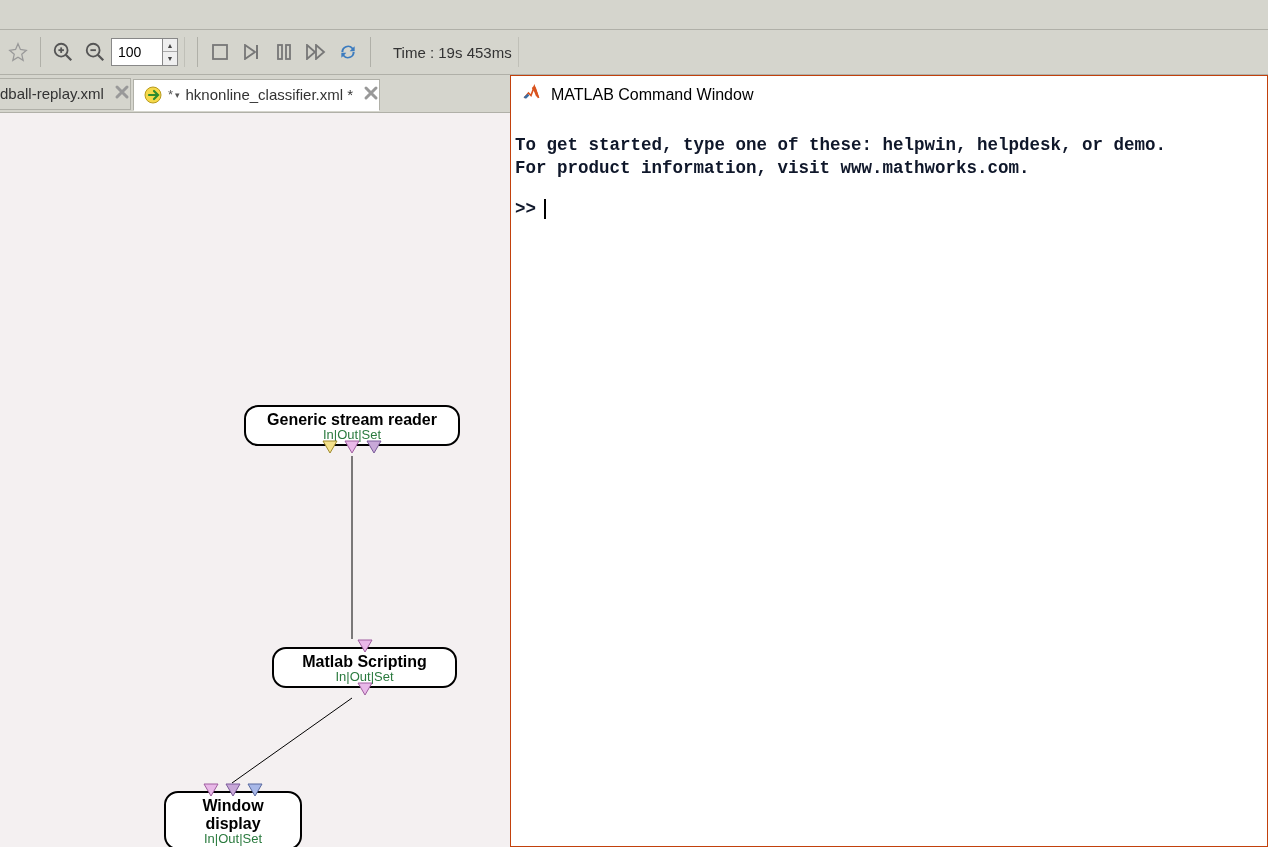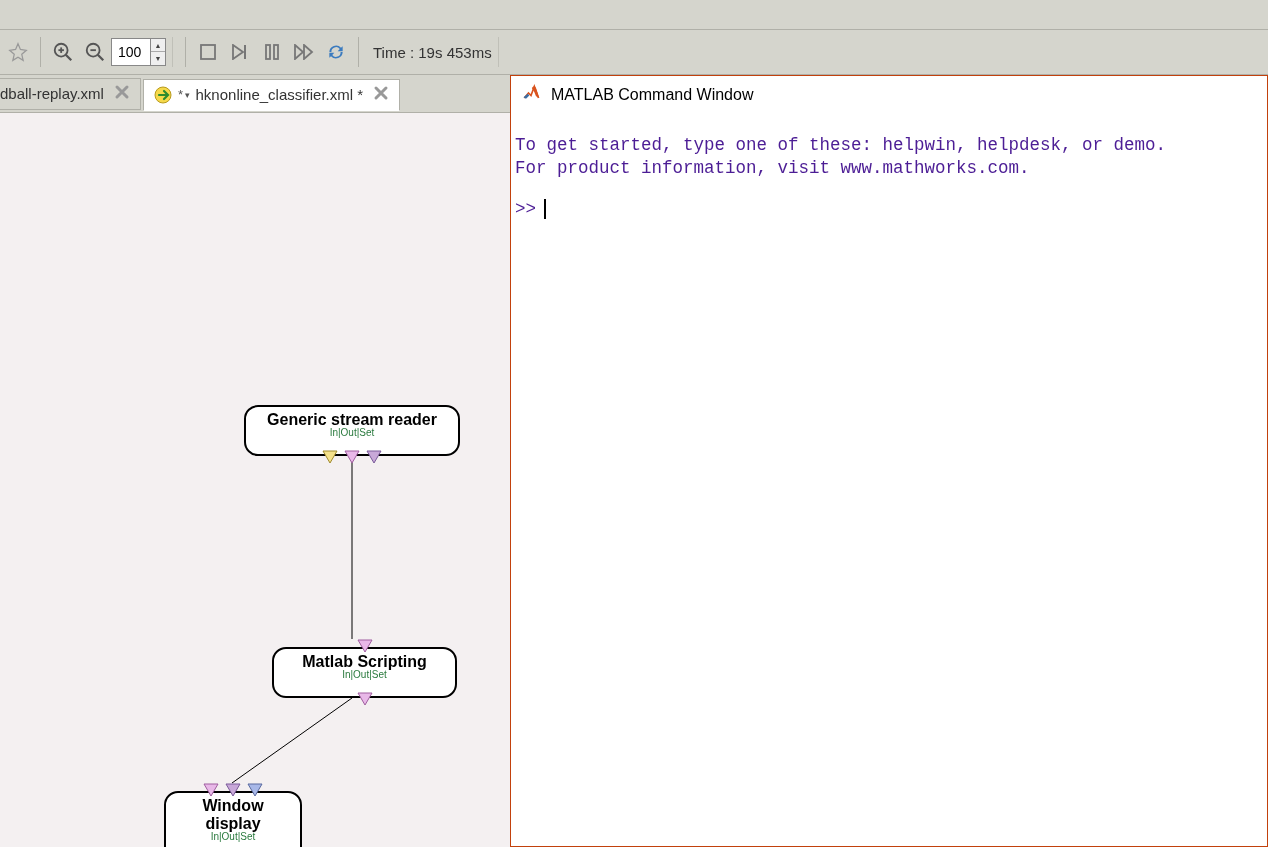--- a/index.html
+++ b/index.html
@@ -3,43 +3,43 @@
 <meta charset="utf-8">
 <style>
   * { box-sizing: border-box; margin: 0; padding: 0; }
   html, body { width: 1268px; height: 847px; overflow: hidden; font-family: "Segoe UI", Tahoma, sans-serif; font-size: 13px; background: #d5d5cd; }
   .root { width: 1268px; height: 847px; position: relative; }
   .spacer-top { height: 30px; background: #d5d5cd; border-bottom: 1px solid #b0b0a8; }
   .toolbar { height: 45px; background: #d5d5cd; display: flex; align-items: center; padding: 0 2px; border-bottom: 1px solid #b0b0a8; }
   .tb-btn { width: 30px; height: 30px; display: inline-flex; align-items: center; justify-content: center; margin: 0 1px; border: 1px solid transparent; border-radius: 2px; cursor: pointer; }
   .tb-sep { width: 1px; height: 30px; background: #b0b0a8; margin: 0 6px; }
   .tb-sep.faint { background: #c0c0b8; }
-  .zoom-input { width: 40px; height: 28px; padding: 2px 6px; border: 1px solid #888; font-size: 14px; background: #fff; }
+  .zoom-input { width: 52px; height: 28px; padding: 2px 6px; border: 1px solid #888; font-size: 14px; background: #fff; }
   .spinner { display: inline-flex; flex-direction: column; height: 28px; border: 1px solid #888; border-left: none; background: #efefef; }
   .spinner span { width: 14px; height: 13px; display: flex; align-items: center; justify-content: center; font-size: 7px; color: #444; cursor: pointer; }
   .spinner span:first-child { border-bottom: 1px solid #aaa; }
-  .time-label { margin-left: 8px; color: #333; font-size: 15px; }
+  .time-label { margin-left: 16px; color: #333; font-size: 15px; }
   .tabstrip { height: 38px; background: #d5d5cd; display: flex; align-items: center; border-bottom: 1px solid #b0b0a8; }
-  .tab { height: 32px; display: flex; align-items: center; padding: 0 10px 0 10px; border: 1px solid #b0b0a8; margin-right: 2px; font-size: 15px; color: #333; cursor: pointer; background: #d5d5cd; }
+  .tab { height: 32px; display: flex; align-items: center; padding: 0 0 0 10px; border: 1px solid #b0b0a8; margin-right: 2px; font-size: 15px; color: #333; cursor: pointer; background: #d5d5cd; }
   .tab.inactive { background: #d5d5cd; border-bottom: 1px solid #b0b0a8; }
   .tab.active { background: #fff; border-bottom: 1px solid #fff; position: relative; top: 1px; }
   .tab .close-x { margin-left: 10px; font-weight: bold; color: #888; font-size: 18px; line-height: 18px; }
   .tab .arrow-icon { margin-right: 6px; display: inline-flex; }
   .tab .drop-tri { margin: 0 6px 0 2px; font-size: 9px; color: #555; }
   .main-area { position: absolute; left: 0; top: 113px; width: 1268px; height: 734px; }
   .canvas { position: absolute; left: 0; top: 0; width: 510px; height: 734px; background: #f4f0f1; }
   .matlab-window { position: absolute; left: 510px; top: -38px; width: 758px; height: 772px; background: #fff; border: 1px solid #c2410c; z-index: 10; }
   .matlab-titlebar { height: 38px; display: flex; align-items: center; padding: 0 10px; background: #fff; color: #000; font-size: 16px; font-family: "Segoe UI", Tahoma, sans-serif; }
   .matlab-titlebar .ml-logo { margin-right: 10px; }
-  .matlab-body { padding: 20px 0 0 4px; font-family: "Courier New", monospace; font-size: 17.5px; font-weight: normal; white-space: pre; line-height: 1.3; color: #4c1d95; }
+  .matlab-body { padding: 20px 0 0 4px; font-family: "Courier New", monospace; font-size: 17.5px; font-weight: bold; white-space: pre; line-height: 1.3; color: #0f172a; }
   .matlab-body .prompt-line { display: flex; align-items: center; margin-top: 18px; }
   .matlab-body .cursor { display: inline-block; width: 2px; height: 20px; background: #000; margin-left: 8px; }
-  .node { position: absolute; background: #fff; border: 2px solid #000; border-radius: 14px; padding: 4px 14px 16px 14px; text-align: center; cursor: pointer; }
+  .node { position: absolute; background: #fff; border: 2px solid #000; border-radius: 14px; padding: 4px 14px 2px 14px; text-align: center; cursor: pointer; }
   .node .title { font-weight: bold; font-size: 16px; color: #000; }
-  .node .ports { font-size: 10px; color: #2a7a3e; margin-top: -2px; font-family: "Segoe UI", Tahoma, sans-serif; }
+  .node .ports { font-size: 13px; color: #2a7a3e; margin-top: -2px; font-family: "Segoe UI", Tahoma, sans-serif; }
   .port-tris { position: absolute; bottom: -10px; left: 50%; transform: translateX(-50%); display: flex; gap: 6px; }
   .top-tri { position: absolute; top: -10px; left: 50%; transform: translateX(-50%); }
   .edge-svg { position: absolute; left: 0; top: 0; width: 510px; height: 734px; pointer-events: none; }
 </style>
 </head>
 <body>
 
 <div class="root">
   <div class="spacer-top"></div>
 

